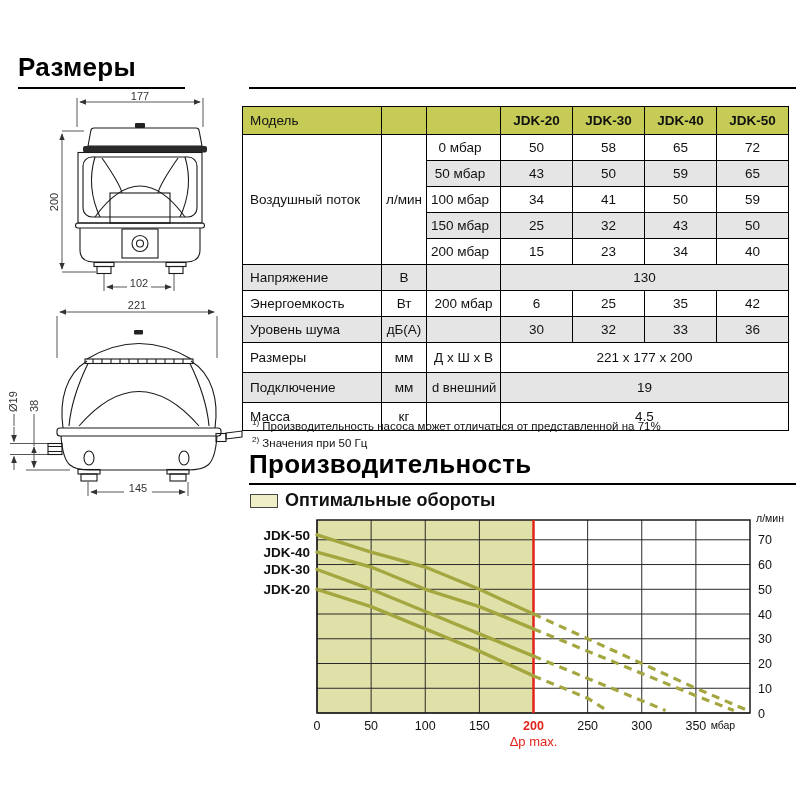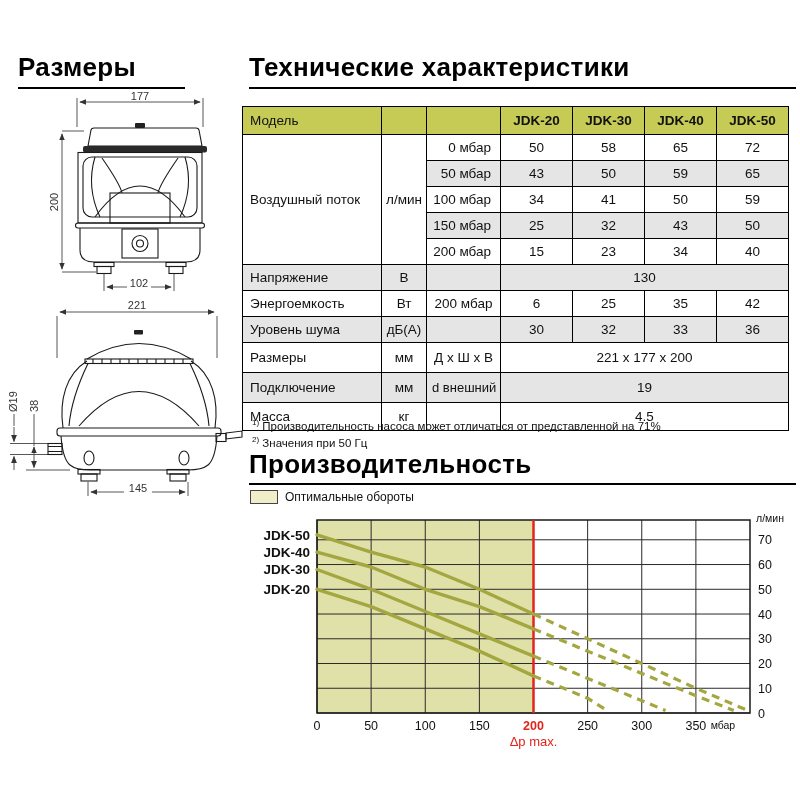--- a/index.html
+++ b/index.html
@@ -9,41 +9,40 @@
   .heading{font-size:26px;font-weight:bold;color:#000;letter-spacing:.3px;white-space:nowrap;}
   .rule{height:2px;background:#000;}
   
   #specs-table{border-collapse:collapse;table-layout:fixed;width:546px;font-size:13.5px;color:#111;}
   #specs-table td{border:1px solid #000;height:23px;padding:1px 2px;vertical-align:middle;background:#fff;}
   #specs-table tr.hdr td{background:#c6cb55;height:25px;}
   #specs-table tr.alt td{background:#e5e5e5;}
   #specs-table td.c1{text-align:left;padding-left:7px;}
   #specs-table td.c2{text-align:center;}
   #specs-table td.c3{text-align:center;}
-  #specs-table td.pr{text-align:right;padding-right:9px;}
+  #specs-table td.pr{text-align:center;padding-right:9px;}
   #specs-table td.cv{text-align:center;}
   #specs-table td.model{font-weight:bold;text-align:center;}
   .footnote{font-size:11.5px;line-height:14.5px;color:#111;}
   .footnote sup{font-size:8px;}
   
   .legend-swatch{width:26px;height:12px;background:#efeec9;border:1px solid #444;}
-  .legend-label{font-size:12px;}
+  .legend-label{font-size:18px;font-weight:bold;}
   
   svg text{font-family:"Liberation Sans",sans-serif;}
   .dimtxt{font-size:11px;fill:#333;}
 </style>
 </head>
 <body>
 
 <div id="screen">
 
   <div class="abs heading" style="left:18px;top:52px;">Размеры</div>
   <div class="abs rule" style="left:18px;top:87px;width:167px;"></div>
 
-  <div class="abs heading" style="left:249px;top:52px;">Технические характеристики</div>
   <div class="abs rule" style="left:249px;top:87px;width:547px;"></div>
 
   <div class="abs heading" style="left:249px;top:449px;">Производительность</div>
   <div class="abs rule" style="left:249px;top:483px;width:547px;"></div>
 
   <svg class="abs" style="left:50px;top:92px;" width="190" height="205" viewBox="0 0 190 205">
     <defs>
       <marker id="arrA" viewBox="0 0 10 10" refX="9" refY="5" markerWidth="8" markerHeight="8" orient="auto-start-reverse">
         <path d="M0,1 L10,5 L0,9 z" fill="#333"></path>
       </marker>

